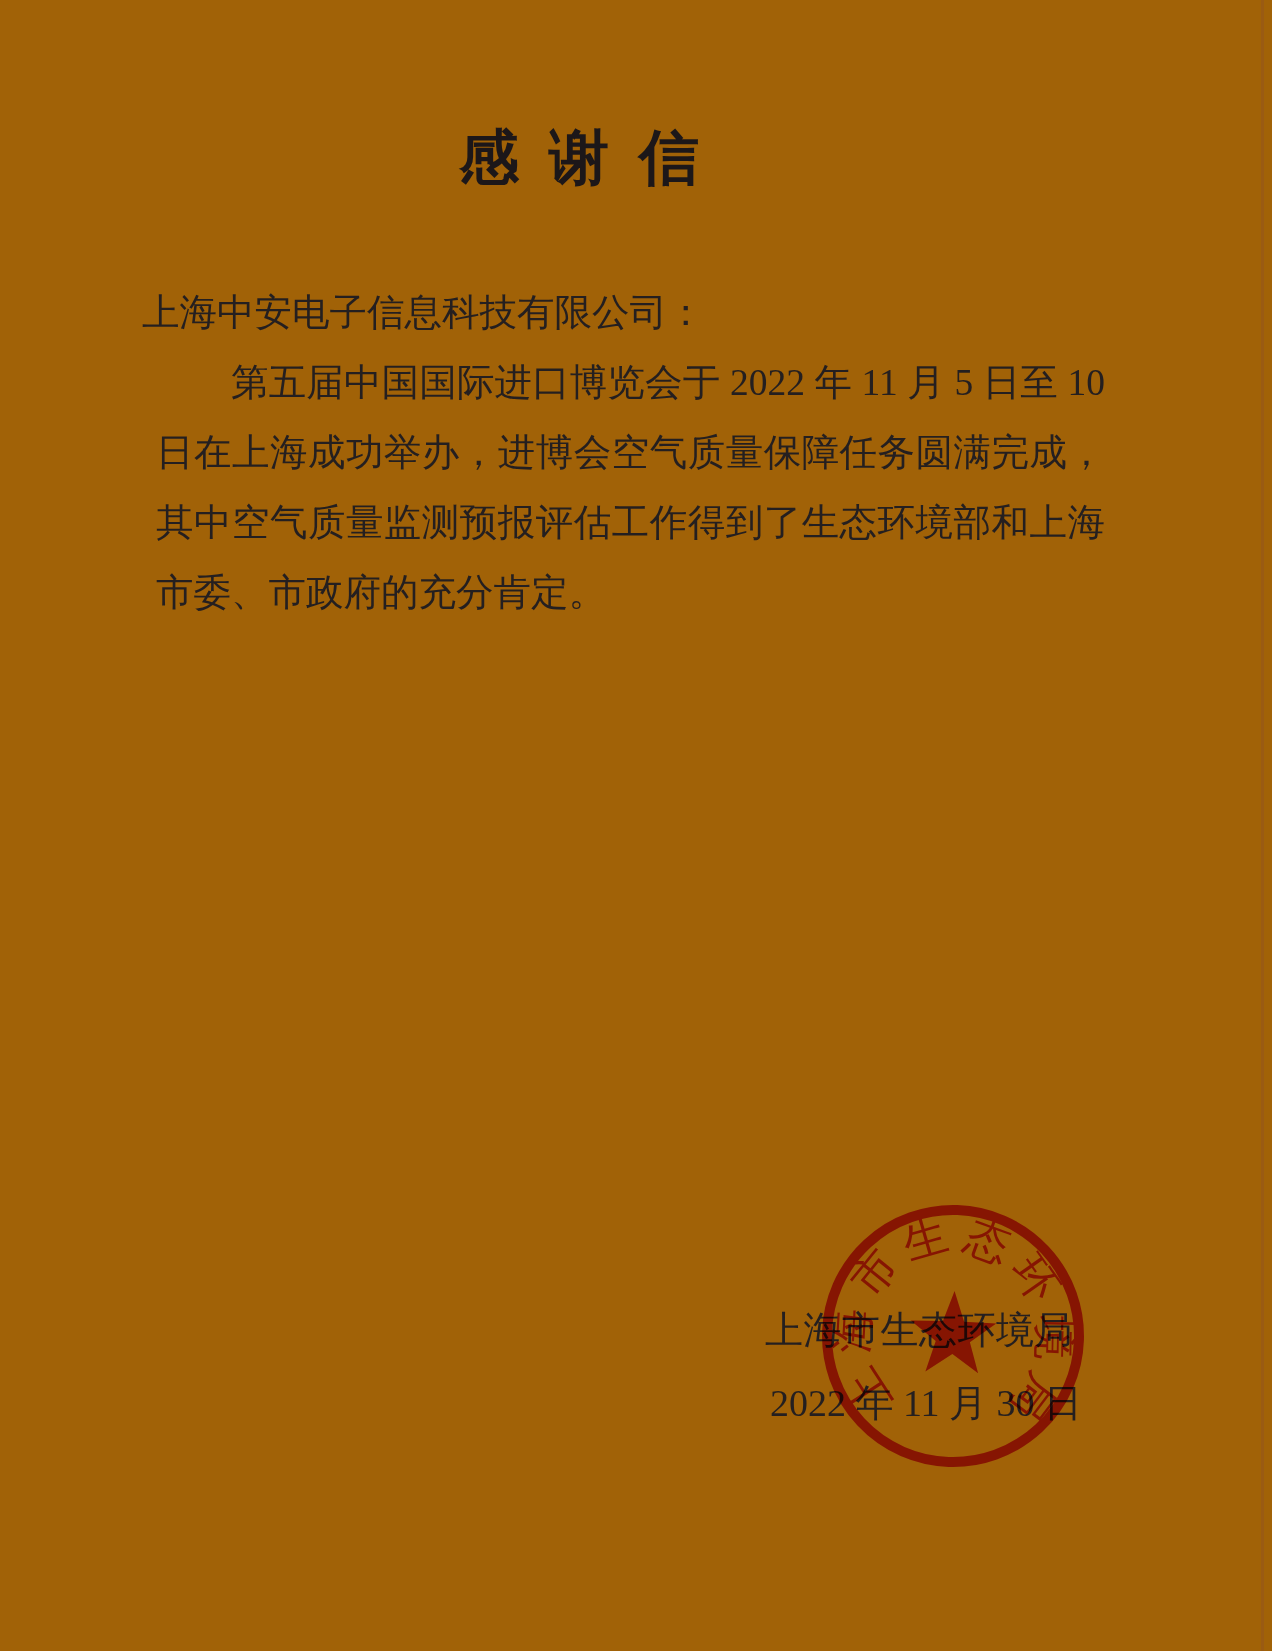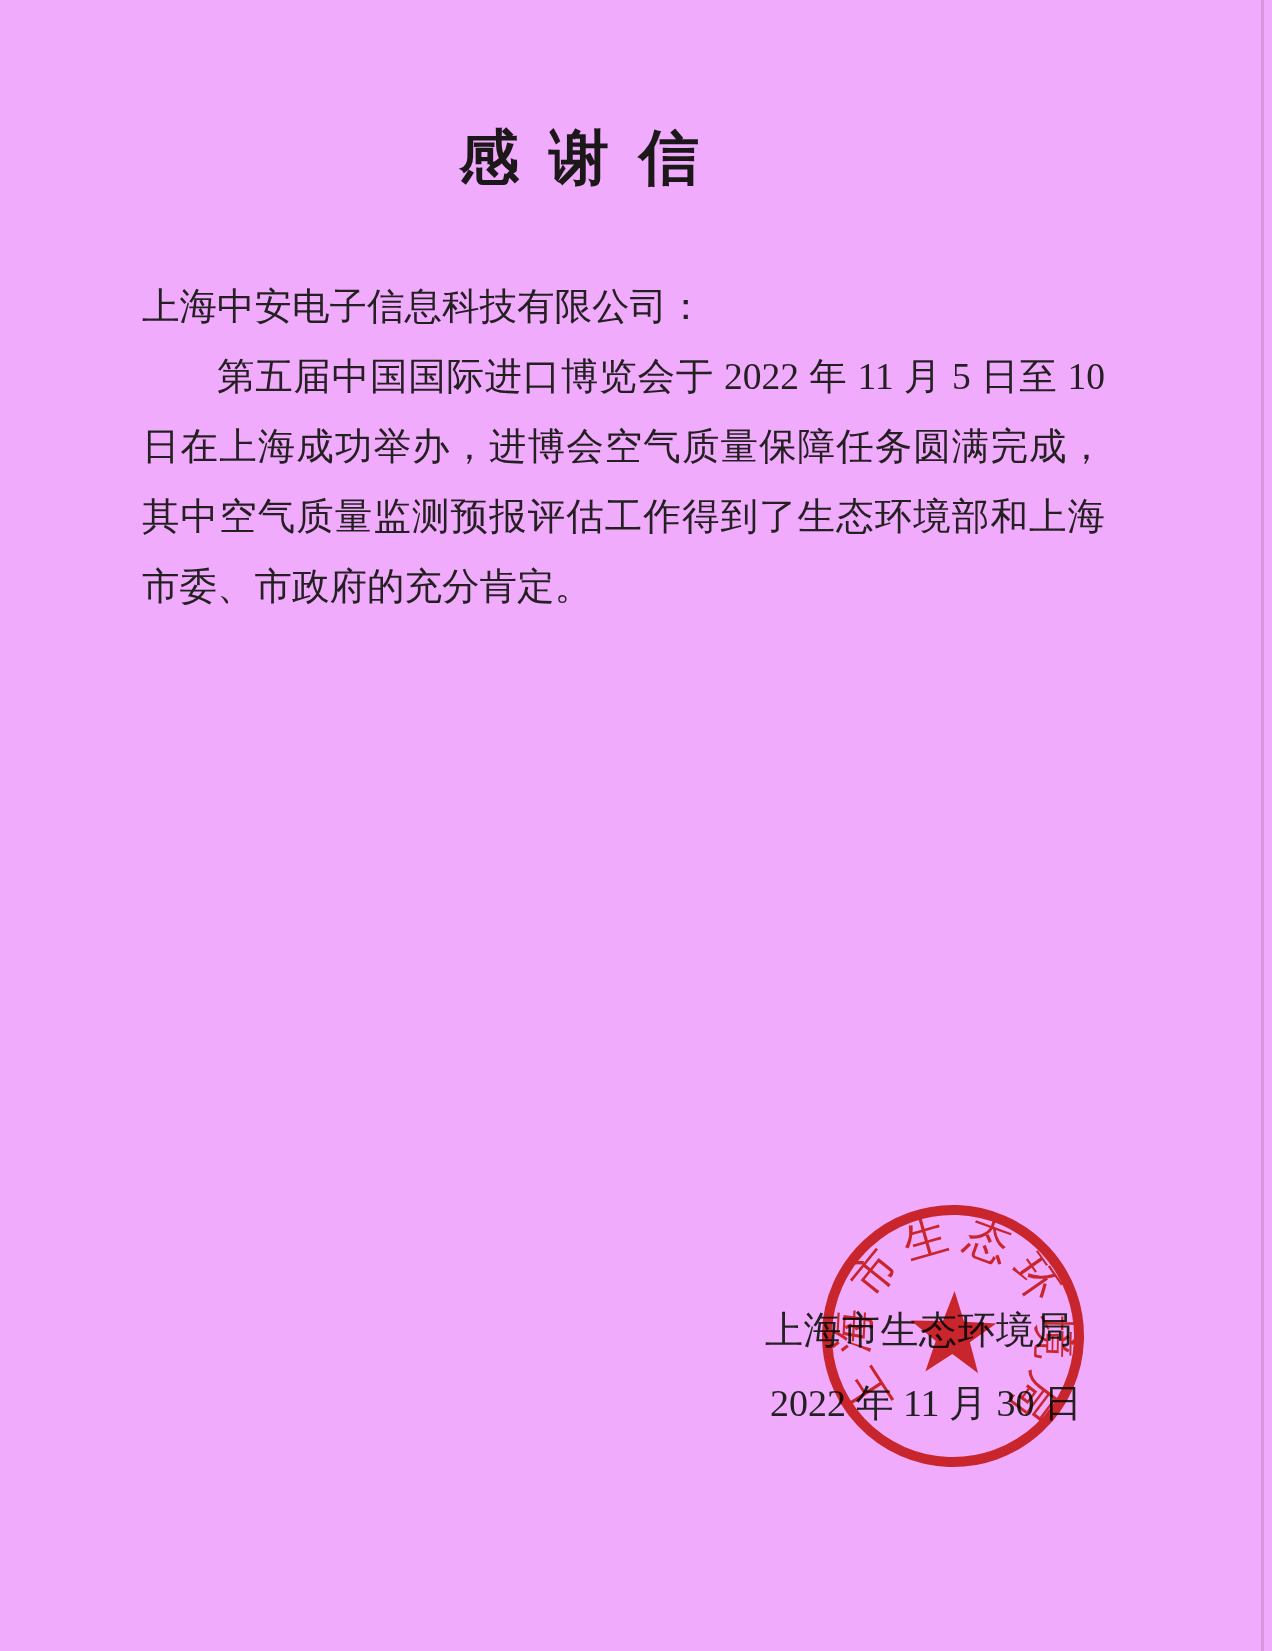--- a/index.html
+++ b/index.html
@@ -5,21 +5,21 @@
   html, body {
     margin: 0;
     padding: 0;
     background: #888;
   }
   .page {
     position: relative;
     width: 1272px;
     height: 1651px;
     margin: 0 auto;
-    background: #f0abfc;
+    background: #a16207;
     overflow: hidden;
     font-family: "Liberation Serif", "DejaVu Serif", serif;
     color: #241f20;
   }
   
   .scan-streak {
     position: absolute;
     top: 0;
     right: 8px;
     width: 3px;
@@ -32,33 +32,34 @@
     left: 0;
     right: 84px;
     text-align: center;
     font-size: 60px;
     font-weight: bold;
     letter-spacing: 0.5em;
     color: #1c1719;
   }
   .body-text {
     position: absolute;
-    top: 272px;
+    top: 278px;
     left: 142px;
     width: 963px;
     font-size: 37.5px;
     line-height: 70px;
     text-align: justify;
     text-justify: inter-character;
   }
   .body-text p {
     margin: 0;
   }
   .body-text p.para {
     text-indent: 2em;
+    margin-left: 14px;
   }
   .sig-org {
     position: absolute;
     top: 1305px;
     right: 199px;
     font-size: 38px;
     letter-spacing: 0.5px;
   }
   .sig-date {
     position: absolute;

